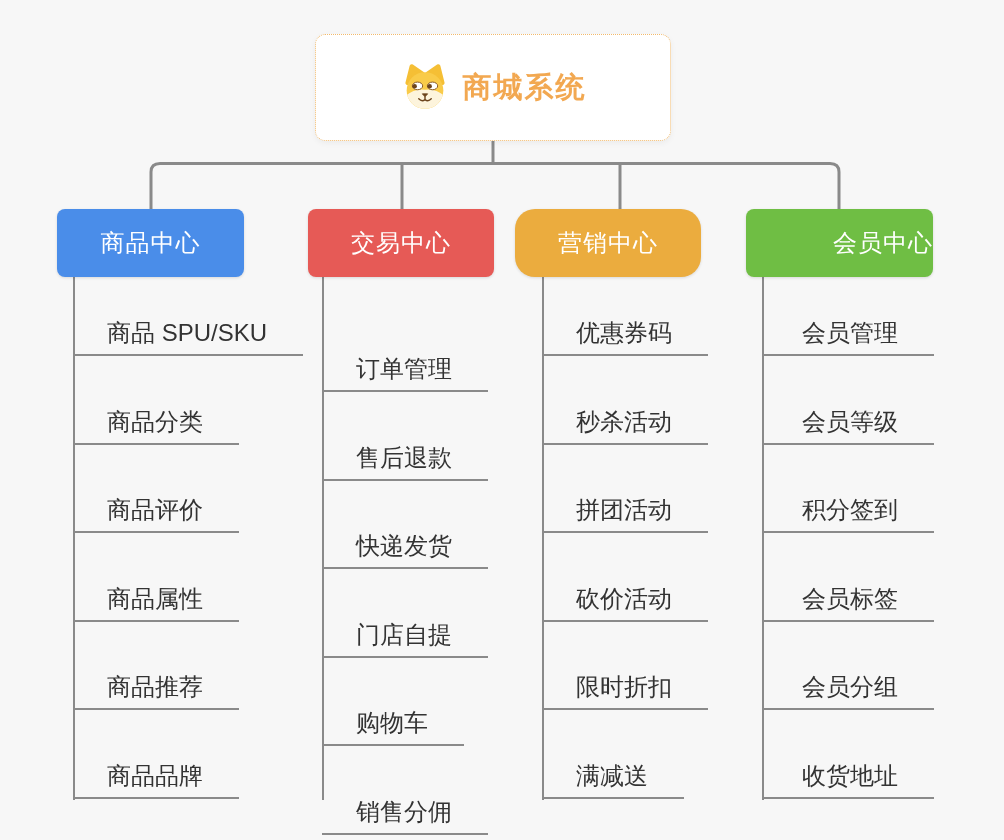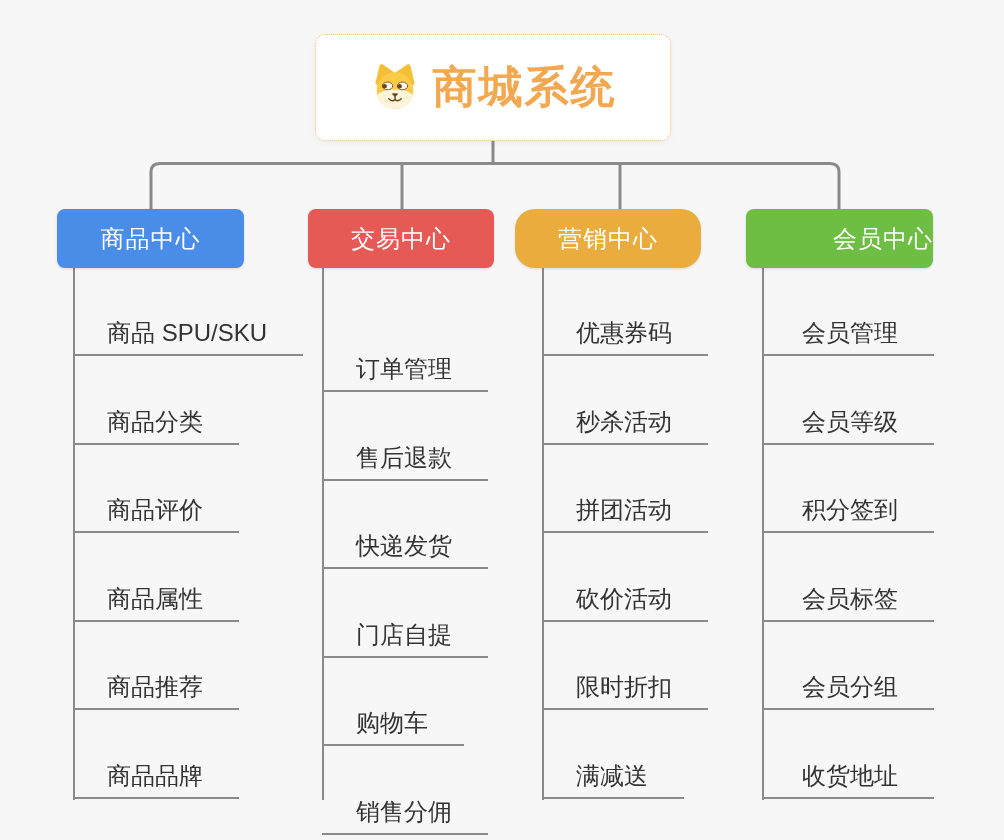--- a/index.html
+++ b/index.html
@@ -31,33 +31,33 @@
     background: #FFFFFF;
     border: 1px dotted #F2BA6C;
     border-radius: 10px;
     display: flex;
     align-items: center;
     justify-content: center;
     gap: 13px;
     box-shadow: 0 2px 6px rgba(0,0,0,0.05);
   }
   .root-title {
-    font-size: 44px;
+    font-size: 29px;
     font-weight: 600;
     color: #F2A851;
     letter-spacing: 2px;
     white-space: nowrap;
   }
   .dog { width: 50px; height: 52px; display: inline-block; }
 
   
   .branch-node {
     position: absolute;
     top: 209px;
-    height: 59px;
+    height: 68px;
     border-radius: 8px;
     display: flex;
     align-items: center;
     justify-content: center;
     color: #FFFFFF;
     font-size: 24px;
     letter-spacing: 1px;
     box-shadow: 0 1px 3px rgba(0,0,0,0.12);
     cursor: default;
   }

